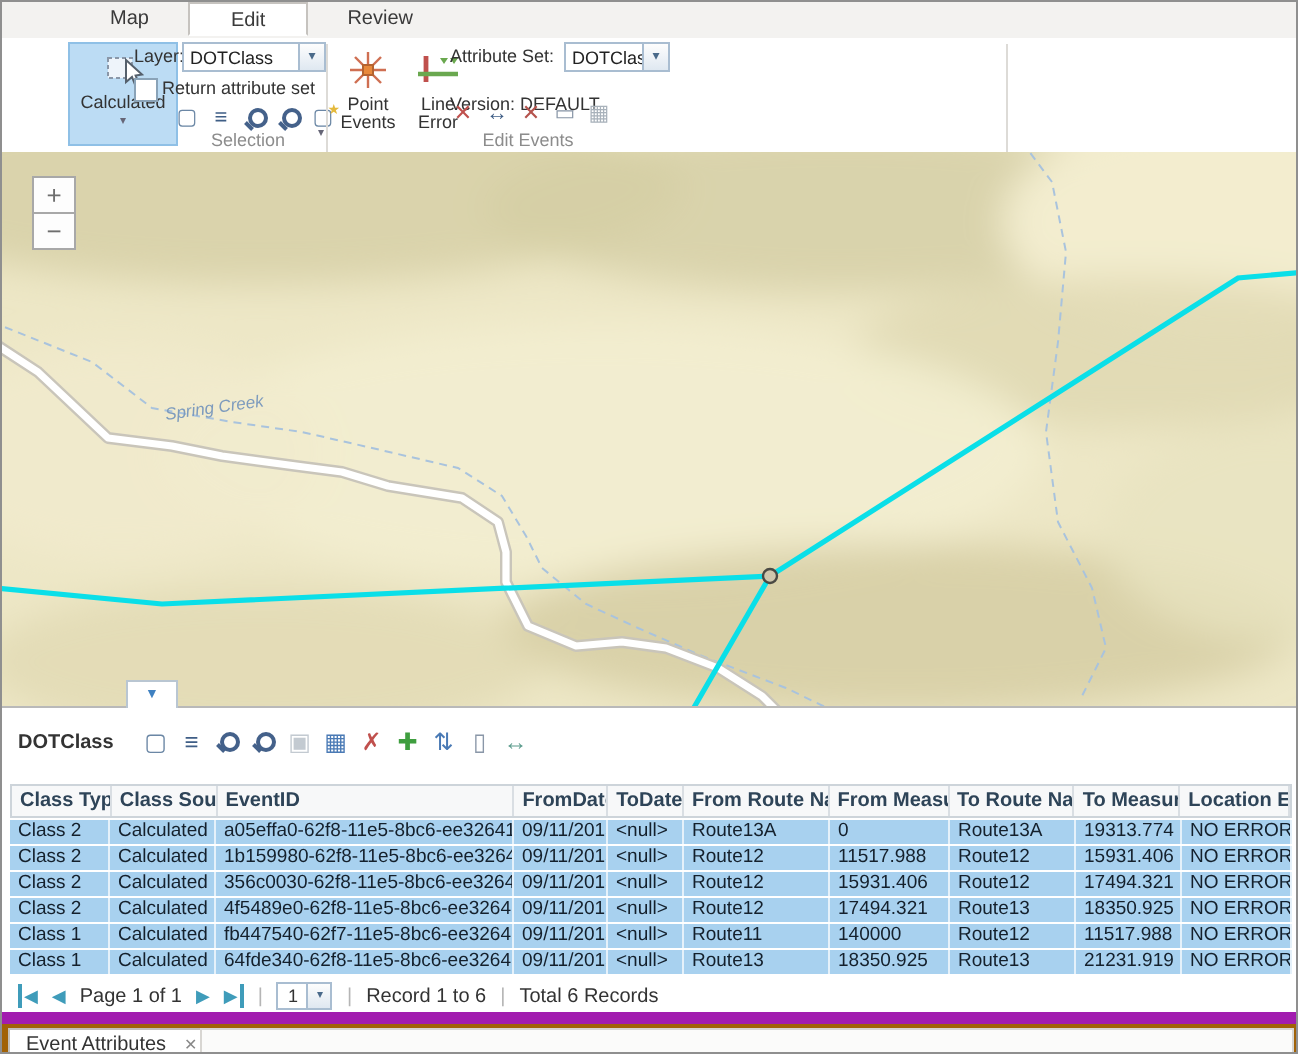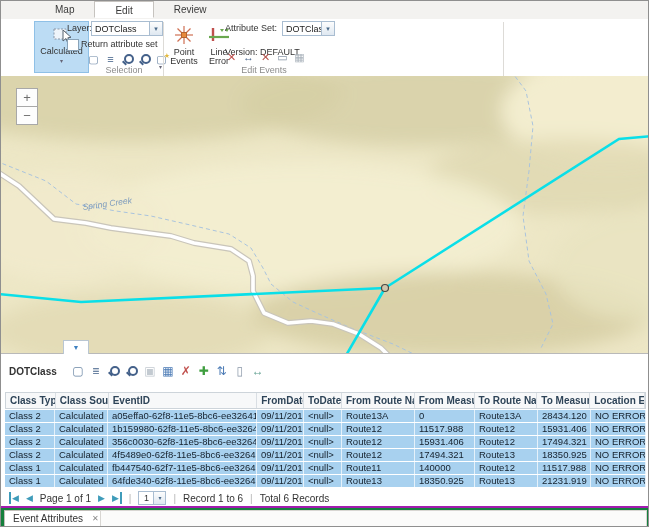--- a/index.html
+++ b/index.html
@@ -57,21 +57,21 @@
   .pgarrow{font-size:9px;color:#3f9cba;line-height:12px;}
   .pg-first{border-left:2px solid #3f9cba;padding-left:1px;}
   .pg-last{border-right:2px solid #3f9cba;padding-right:1px;}
   .pgsep{color:#b5b5b5;}
   .pgcombo{display:flex;align-items:center;border:1px solid #a9bdd1;height:14px;box-sizing:border-box;}
   .pgcombo .val{width:14px;text-align:center;font-size:9px;background:#fff;}
   .pgcombo .arr{width:11px;height:12px;background:linear-gradient(#fdfdfd,#dfe8f1);border-left:1px solid #a9bdd1;
                 font-size:6px;color:#4a6a8a;text-align:center;line-height:12px;}
 
   
-  .bottombar{position:absolute;top:505px;left:0;width:649px;height:22px;background:#15803d;border-top:2px solid #a21caf;box-sizing:border-box;}
+  .bottombar{position:absolute;top:505px;left:0;width:649px;height:22px;background:#a16207;border-top:6px solid #a21caf;box-sizing:border-box;}
   .btab{position:absolute;left:3px;top:2px;height:18px;background:#fff;border:1px solid #c2bfba;font-size:10px;color:#333;
         padding:2px 8px 0 8px;box-sizing:border-box;display:flex;gap:9px;align-items:flex-start;}
   .btab .close{font-size:8px;color:#888;line-height:12px;}
   .bstrip{position:absolute;left:99px;right:3px;top:2px;height:18px;background:#fbfbfa;border:1px solid #d8d6d2;box-sizing:border-box;}
 </style>
 </head>
 <body>
 
 <div class="window">
 
@@ -216,21 +216,21 @@
       <div>
           <div class="tr">
             <div class="td" style="width: 50px; background: rgb(168, 209, 239);">Class 2</div>
             <div class="td" style="width: 53px; background: rgb(168, 209, 239);">Calculated</div>
             <div class="td" style="width: 149px; background: rgb(168, 209, 239);">a05effa0-62f8-11e5-8bc6-ee32641d5ec9</div>
             <div class="td" style="width: 47px; background: rgb(168, 209, 239);">09/11/2015</div>
             <div class="td" style="width: 38px; background: rgb(168, 209, 239);">&lt;null&gt;</div>
             <div class="td" style="width: 73px; background: rgb(168, 209, 239);">Route13A</div>
             <div class="td" style="width: 60px; background: rgb(168, 209, 239);">0</div>
             <div class="td" style="width: 63px; background: rgb(168, 209, 239);">Route13A</div>
-            <div class="td" style="width: 53px; background: rgb(168, 209, 239);">28434.120</div>
+            <div class="td" style="width: 53px; background: rgb(168, 209, 239);">19313.774</div>
             <div class="td" style="width: 55px; background: rgb(168, 209, 239);">NO ERROR</div>
           </div>
           <div class="tr">
             <div class="td" style="width: 50px; background: rgb(168, 209, 239);">Class 2</div>
             <div class="td" style="width: 53px; background: rgb(168, 209, 239);">Calculated</div>
             <div class="td" style="width: 149px; background: rgb(168, 209, 239);">1b159980-62f8-11e5-8bc6-ee32641d5ec9</div>
             <div class="td" style="width: 47px; background: rgb(168, 209, 239);">09/11/2015</div>
             <div class="td" style="width: 38px; background: rgb(168, 209, 239);">&lt;null&gt;</div>
             <div class="td" style="width: 73px; background: rgb(168, 209, 239);">Route12</div>
             <div class="td" style="width: 60px; background: rgb(168, 209, 239);">11517.988</div>

